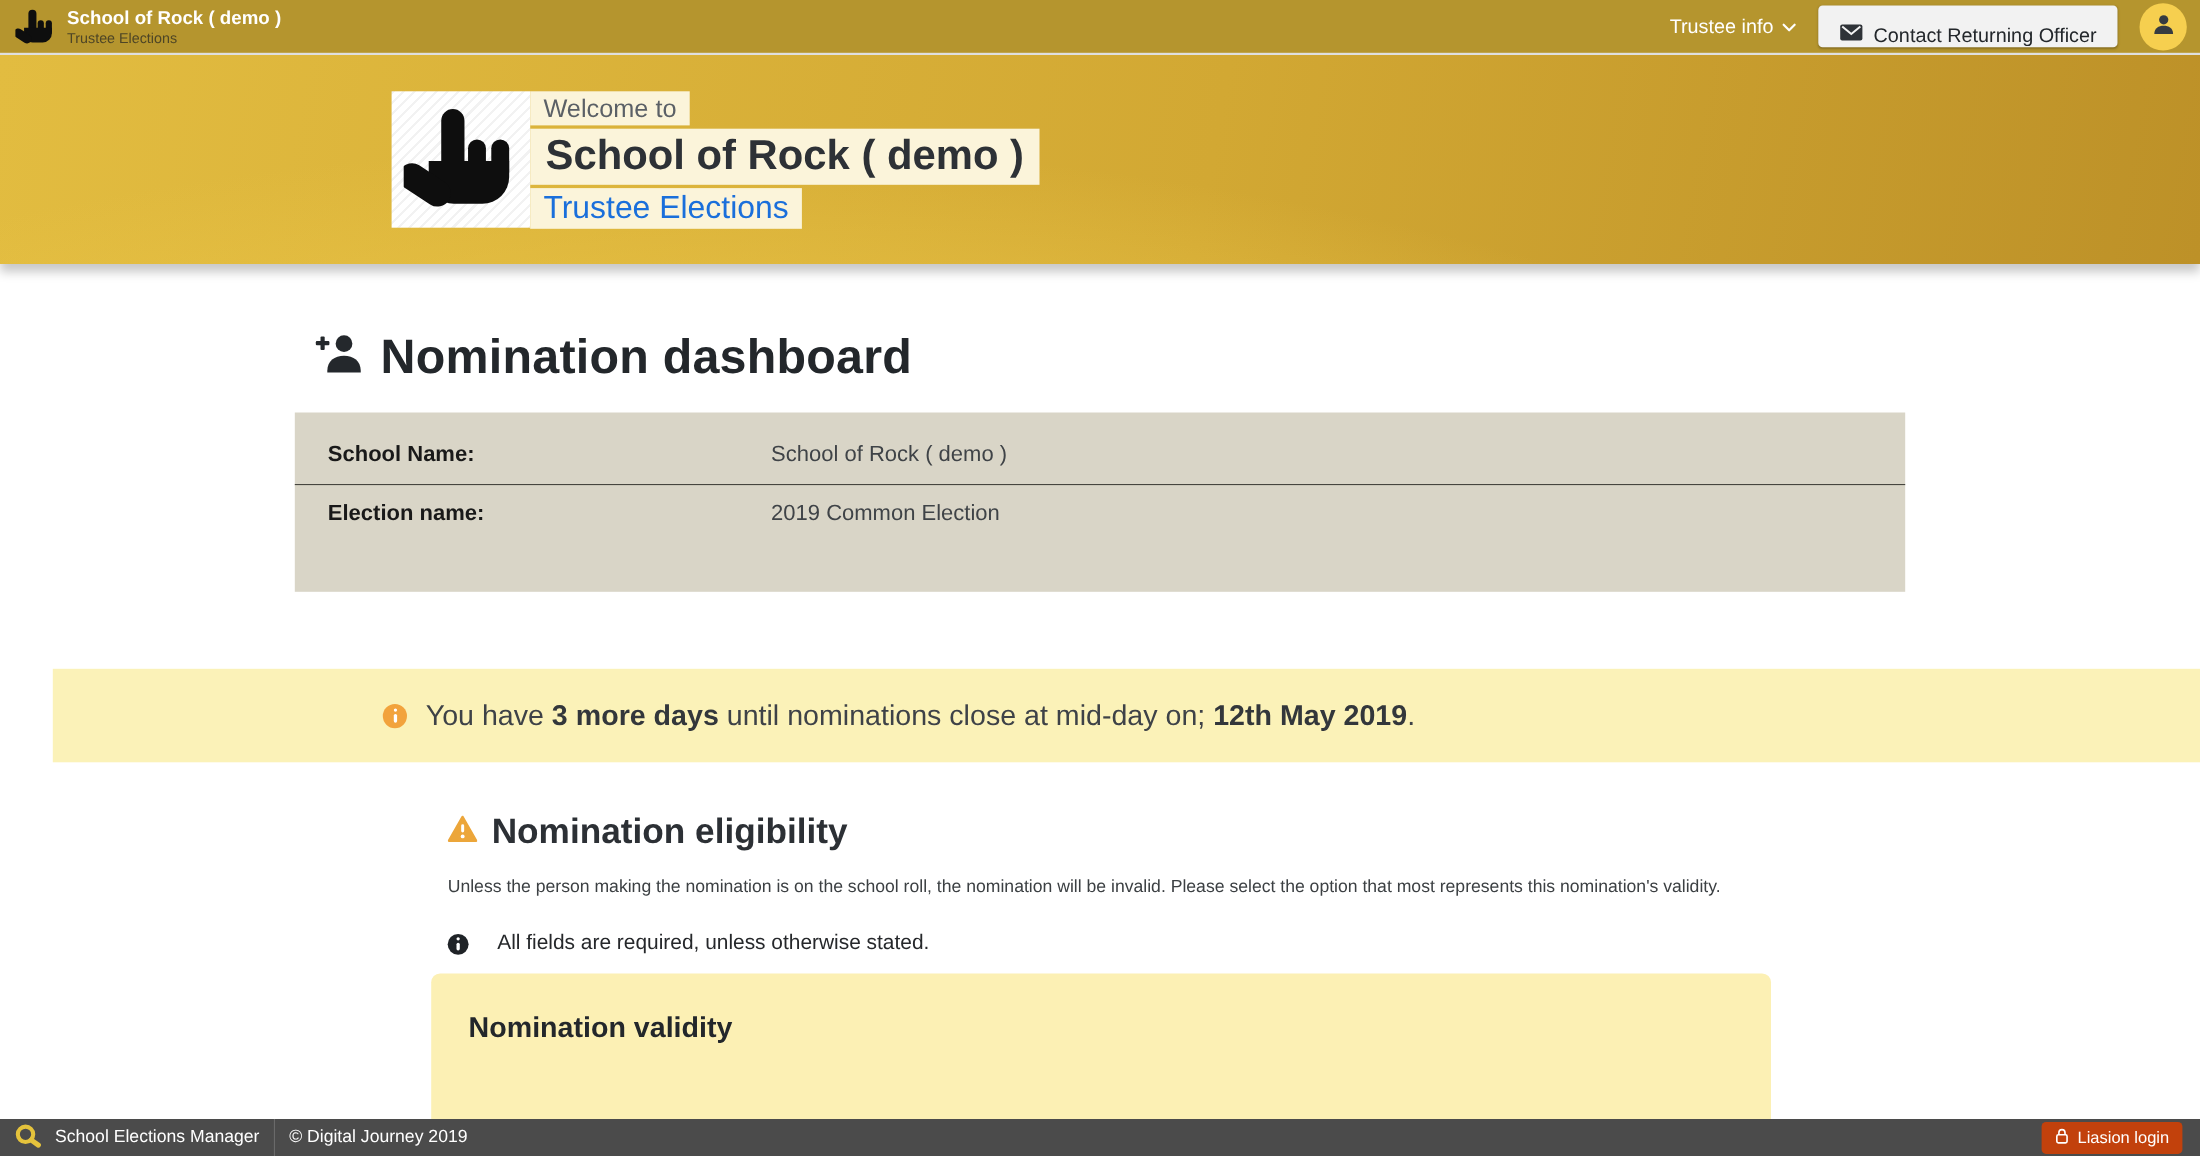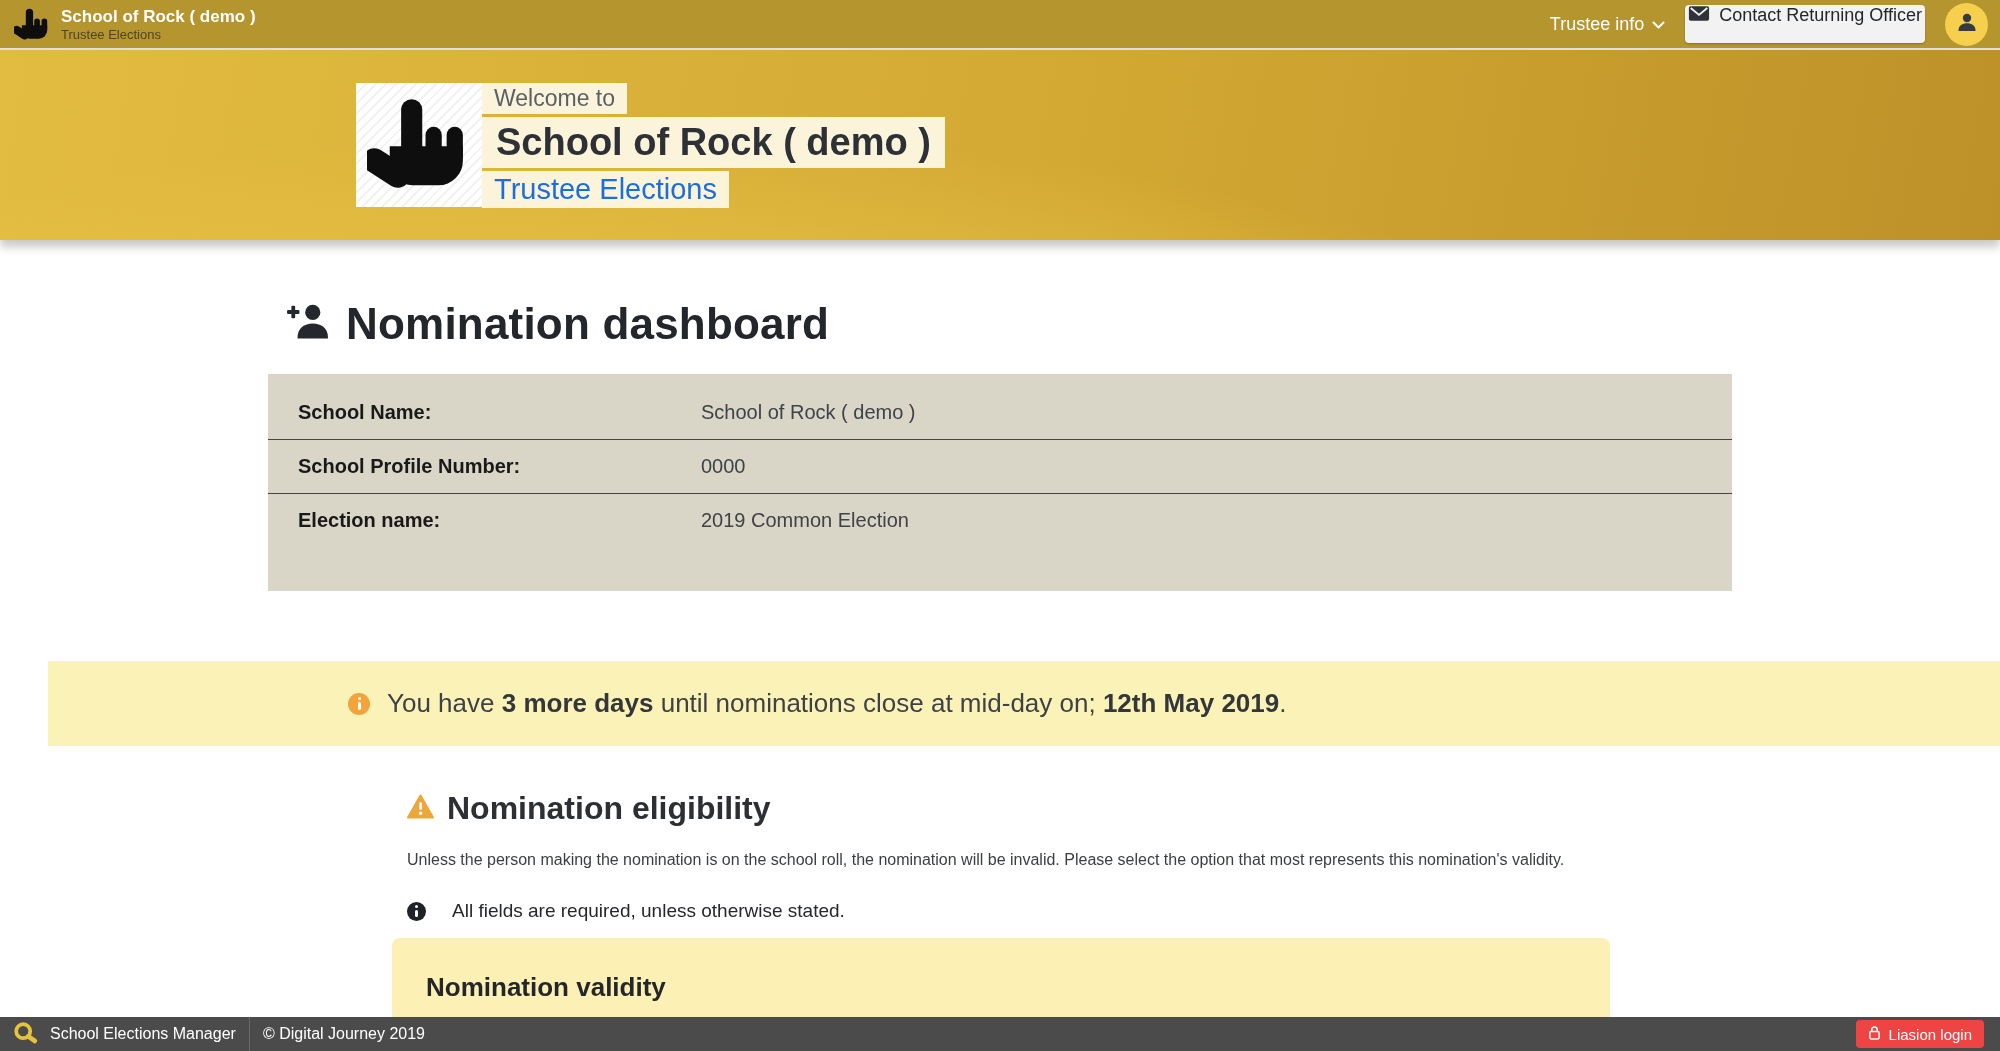--- a/index.html
+++ b/index.html
@@ -7,21 +7,21 @@
   body { font-family:"Liberation Sans", sans-serif; background:#ffffff; position:relative; }
 
   
   .navbar { height:48px; background:#b5952e; display:flex; align-items:center; padding:0 12px 0 14px; position:relative; z-index:20; }
   .nav-brand { display:flex; align-items:center; gap:11px; }
   .nav-brand svg { display:block; }
   .nav-title { color:#ffffff; font-weight:bold; font-size:17px; line-height:20px; }
   .nav-subtitle { color:#4d4526; font-size:13px; line-height:15px; }
   .nav-right { margin-left:auto; display:flex; align-items:center; gap:20px; }
   .trustee-info { display:flex; align-items:center; gap:8px; color:#ffffff; font-size:18px; cursor:pointer; }
-  .contact-btn { background:#f2f2f2; border:none; border-radius:4px; height:38px; padding:0 3px; display:flex; align-items:flex-start; gap:9px; font-size:18px; color:#23272b; box-shadow:0 1px 2px rgba(0,0,0,.25); cursor:pointer; font-family:inherit; }
+  .contact-btn { background:#f2f2f2; border:none; border-radius:4px; height:38px; padding:0 19px; display:flex; align-items:flex-end; gap:9px; font-size:18px; color:#23272b; box-shadow:0 1px 2px rgba(0,0,0,.25); cursor:pointer; font-family:inherit; }
   .avatar { width:43px; height:43px; border-radius:50%; background:#f6cf4f; display:flex; align-items:center; justify-content:center; cursor:pointer; flex:0 0 auto; }
 
   
   .hero { height:192px; border-top:2px solid #dfdfdf; position:relative; display:flex; align-items:center; padding-left:356px;
     background-color:#c79d2f;
     background-image:
       radial-gradient(ellipse 1500px 1150px at 60px 1120px,  #ffffff 0 61%, rgba(255,255,255,0) 72%),
       radial-gradient(ellipse 1850px 1400px at 230px 1320px, #f8ecbb 0 61%, rgba(248,236,187,0) 73%),
       radial-gradient(ellipse 2250px 1700px at 430px 1540px, #f7da5f 0 65%, rgba(247,218,95,0) 79%),
       radial-gradient(ellipse 2650px 2000px at 620px 1780px, #ecc748 0 71%, rgba(236,199,72,0) 85%),
@@ -65,21 +65,21 @@
   .validity-panel { margin:16px 0 0 392px; width:1218px; height:220px; background:#fcf0b4; border-radius:8px; padding:34px 34px; }
   .validity-heading { font-size:26px; color:#23272b; }
 
   
   .footer { position:fixed; left:0; right:0; bottom:0; height:34px; background:#4b4b4b; display:flex; align-items:center; color:#ffffff; z-index:30; }
   .footer-left { display:flex; align-items:center; height:100%; }
   .footer-logo { margin:0 10px 0 12px; display:flex; align-items:center; }
   .footer-app { font-size:16px; }
   .footer-divider { width:1px; height:34px; background:#6a6a6a; margin:0 13px; }
   .footer-copy { font-size:16px; }
-  .liasion-btn { margin-left:auto; margin-right:16px; background:#ef4444; border:none; border-radius:4px; padding:5px 12px; display:flex; align-items:center; gap:8px; font-size:15px; color:#ffffff; cursor:pointer; font-family:inherit; }
+  .liasion-btn { margin-left:auto; margin-right:16px; background:#c2410c; border:none; border-radius:4px; padding:5px 12px; display:flex; align-items:center; gap:8px; font-size:15px; color:#ffffff; cursor:pointer; font-family:inherit; }
 </style>
 </head>
 <body>
 
 <header class="navbar">
   <div class="nav-brand">
     <span>
       <svg width="36" height="36" viewBox="0 0 64 64">
         <g fill="#0e0e0e">
           <rect x="21" y="5" width="13" height="40" rx="6.5"></rect>
@@ -159,24 +159,20 @@
         </g>
       </svg>
     </span>
     <span>Nomination dashboard</span>
   </h1>
 
   <section class="info-card">
     <div class="info-row">
       <div class="info-label">School Name:</div>
       <div class="info-value">School of Rock ( demo )</div>
-    </div>
-    <div class="info-row">
-      <div class="info-label">School Profile Number:</div>
-      <div class="info-value">0000</div>
     </div>
     <div class="info-row">
       <div class="info-label">Election name:</div>
       <div class="info-value">2019 Common Election</div>
     </div>
   </section>
 
   <section class="notice">
     <span class="icon-info-orange"></span>
     <p class="notice-text">

